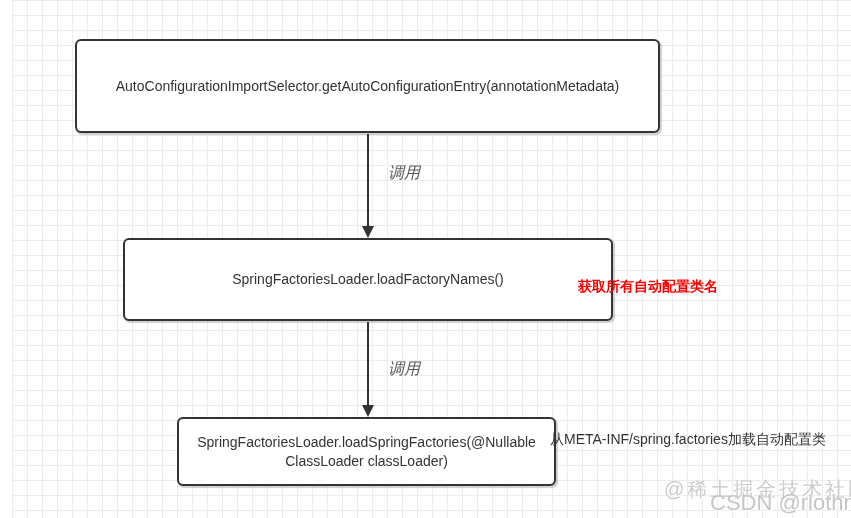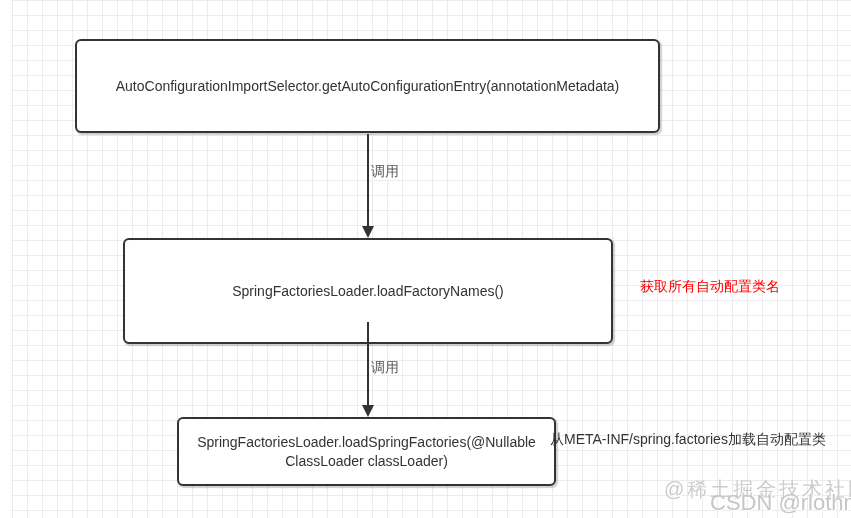--- a/index.html
+++ b/index.html
@@ -27,21 +27,21 @@
     box-shadow: 1.5px 1.5px 1px rgba(120,120,120,0.35);
     display: flex;
     align-items: center;
     justify-content: center;
     text-align: center;
     color: #333333;
     font-size: 14px;
     line-height: 1.35;
   }
   .node-1 { left: 63px;  top: 39px;  width: 585px; height: 94px; }
-  .node-2 { left: 111px; top: 238px; width: 490px; height: 106px; }
+  .node-2 { left: 111px; top: 238px; width: 490px; height: 83px; }
   .node-3 { left: 165px; top: 417px; width: 379px; height: 69px; padding: 0 12px; }
 
   .edge-line {
     position: absolute;
     width: 2px;
     background: #333333;
     left: 355px;
   }
   .edge-line-1 { top: 134px; height: 93px; }
   .edge-line-2 { top: 322px; height: 84px; }
@@ -51,34 +51,35 @@
     width: 0; height: 0;
     border-left: 6px solid transparent;
     border-right: 6px solid transparent;
     border-top: 12px solid #333333;
   }
   .edge-head-1 { top: 226px; }
   .edge-head-2 { top: 405px; }
 
   .edge-label {
     position: absolute;
-    left: 359px;
-    font-size: 14px;
+    left: 376px;
+    font-size: 16px;
     color: #595959;
     white-space: nowrap;
+    font-style: italic;
   }
   .edge-label-1 { top: 163px; }
   .edge-label-2 { top: 359px; }
 
   .annotation {
     position: absolute;
     font-size: 14px;
     white-space: nowrap;
   }
-  .annotation-red  { left: 628px; top: 278px; color: #fb0000; }
+  .annotation-red  { left: 566px; top: 278px; color: #fb0000; font-weight: bold; }
   .annotation-dark { left: 538px; top: 431px; color: #333333; }
 
   .watermark { position: absolute; pointer-events: none; }
   .wm-juejin {
     position: absolute;
     left: 652px; top: 476px;
     font-size: 20px;
     letter-spacing: 3px;
     color: #cccccc;
     text-shadow: 1px 1px 0 #ffffff;

